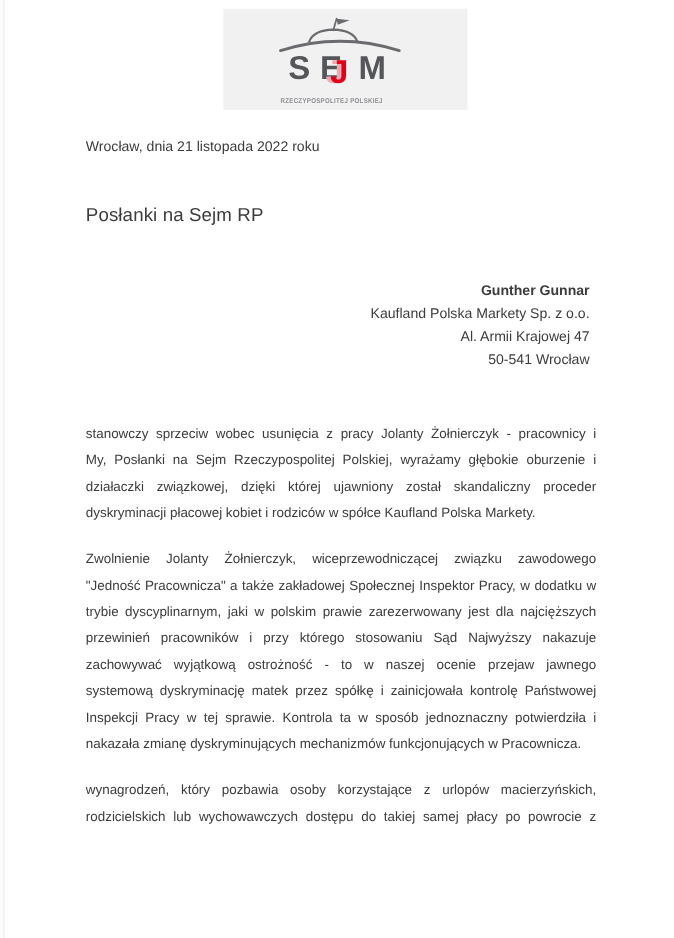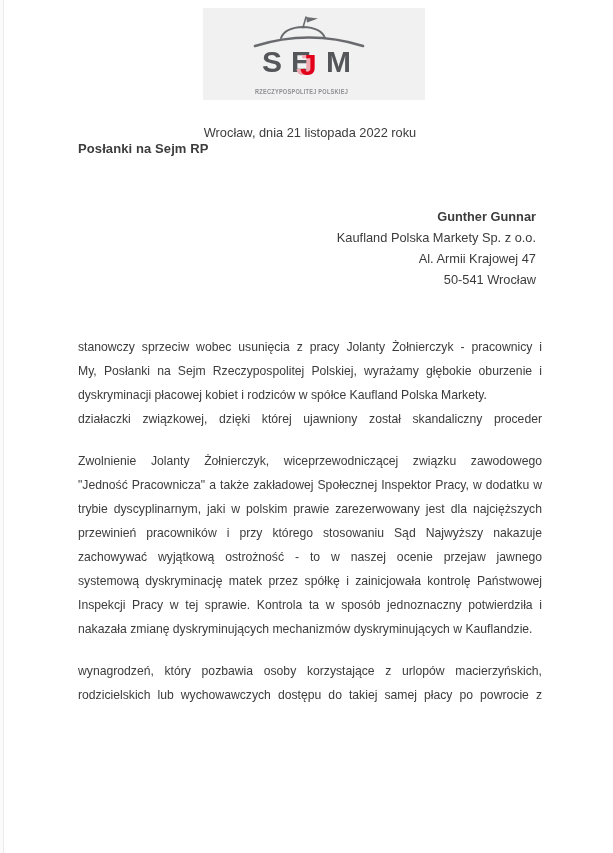--- a/index.html
+++ b/index.html
@@ -32,27 +32,28 @@
   .logo .wordmark { font-size: 30px; font-weight: bold; }
   .logo .tagline-text { font-size: 6.4px; font-weight: bold; letter-spacing: 0.3px; }
 
   .content {
     position: absolute;
     left: 78px; top: 0;
     width: 464px;
   }
   .date {
     margin-top: 125px;
-    text-align: center;
+    text-align: left;
     font-size: 12.8px;
     line-height: 16px;
   }
   .sender {
-    font-size: 13px;
-    font-weight: bold;
+    margin-top: 47px;
+    font-size: 17px;
+    font-weight: normal;
     line-height: 16px;
     letter-spacing: 0.1px;
   }
   .recipient {
     margin-top: 49px;
     text-align: right;
     font-size: 12.8px;
     line-height: 21px;
     padding-right: 6px;
   }
@@ -106,32 +107,32 @@
       <div class="r-name">Gunther Gunnar</div>
       <div>Kaufland Polska Markety Sp. z o.o.</div>
       <div>Al. Armii Krajowej 47</div>
       <div>50-541 Wrocław</div>
     </div>
 
     <div class="body-text">
         <div class="para">
           <div class="line">stanowczy sprzeciw wobec usunięcia z pracy Jolanty Żołnierczyk - pracownicy i</div>
           <div class="line">My, Posłanki na Sejm Rzeczypospolitej Polskiej, wyrażamy głębokie oburzenie i</div>
+          <div class="line">działaczki związkowej, dzięki której ujawniony został skandaliczny proceder</div>
           <div class="line para-end">dyskryminacji płacowej kobiet i rodziców w spółce Kaufland Polska Markety.</div>
-          <div class="line">działaczki związkowej, dzięki której ujawniony został skandaliczny proceder</div>
         </div>
         <div class="para">
           <div class="line">Zwolnienie Jolanty Żołnierczyk, wiceprzewodniczącej związku zawodowego</div>
           <div class="line">"Jedność Pracownicza" a także zakładowej Społecznej Inspektor Pracy, w dodatku w</div>
           <div class="line">trybie dyscyplinarnym, jaki w polskim prawie zarezerwowany jest dla najcięższych</div>
           <div class="line">przewinień pracowników i przy którego stosowaniu Sąd Najwyższy nakazuje</div>
           <div class="line">zachowywać wyjątkową ostrożność - to w naszej ocenie przejaw jawnego</div>
           <div class="line">systemową dyskryminację matek przez spółkę i zainicjowała kontrolę Państwowej</div>
           <div class="line">Inspekcji Pracy w tej sprawie. Kontrola ta w sposób jednoznaczny potwierdziła i</div>
-          <div class="line para-end">nakazała zmianę dyskryminujących mechanizmów dyskryminujących w Kauflandzie.</div>
+          <div class="line para-end">nakazała zmianę dyskryminujących mechanizmów funkcjonujących w Pracownicza.</div>
         </div>
         <div class="para">
           <div class="line">wynagrodzeń, który pozbawia osoby korzystające z urlopów macierzyńskich,</div>
           <div class="line">rodzicielskich lub wychowawczych dostępu do takiej samej płacy po powrocie z</div>
         </div>
       </div>
   </div>
 </div>
 
 </body></html>

